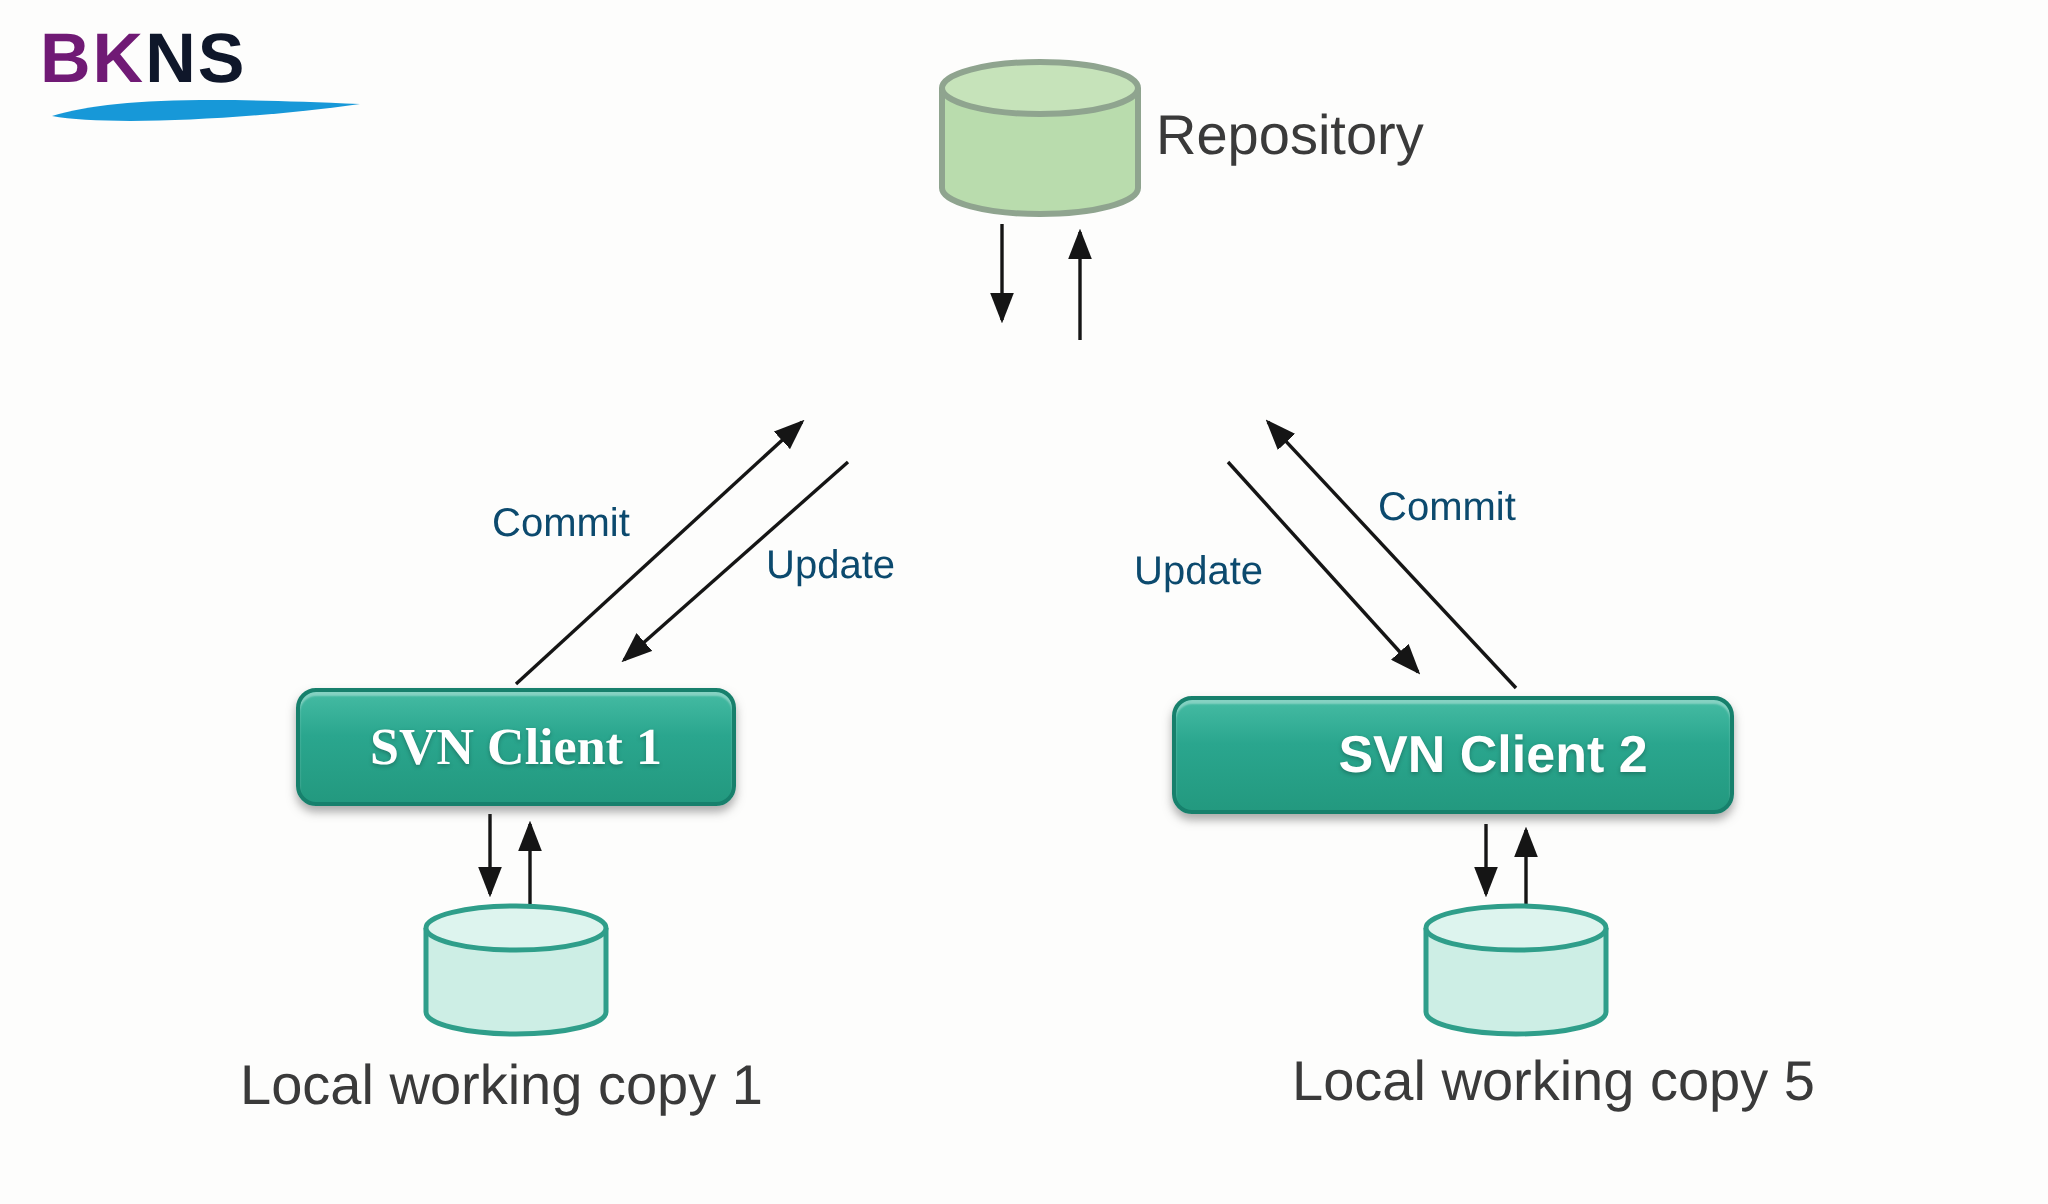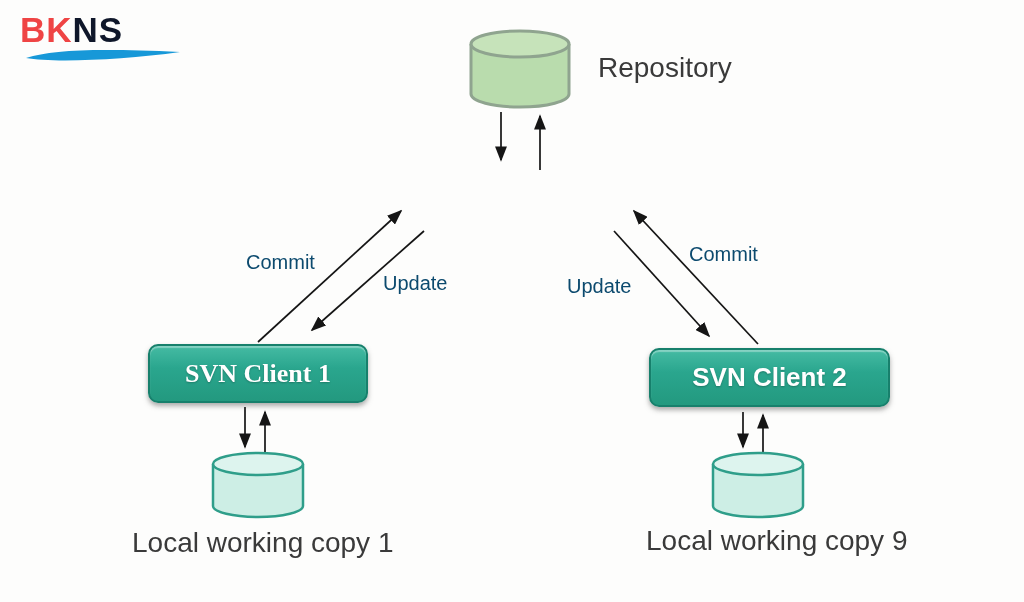--- a/index.html
+++ b/index.html
@@ -6,21 +6,21 @@
   .canvas{
     position:relative;
     width:1024px;height:602px;
     background:#fdfdfc;
     overflow:hidden;
     font-family:"Liberation Sans", sans-serif;
   }
   
   .logo{position:absolute;left:20px;top:12px;width:170px;}
   .logo-text{font-size:35px;font-weight:800;letter-spacing:1px;line-height:1;}
-  .logo-bk{color:#ef4444;}
+  .logo-bk{color:#701a75;}
   .logo-ns{color:#0f172a;}
   .logo-swoosh{display:block;margin-top:1px;margin-left:3px;}
   
   .arrows{position:absolute;left:0;top:0;}
   .arrows line{stroke:#151515;stroke-width:1.7;}
   
   .node-box{
     position:absolute;
     border-radius:10px;
     text-align:center;
@@ -36,36 +36,36 @@
     border:2px solid #90af86;
     box-shadow:0 3px 5px rgba(120,130,120,0.5), inset 0 2px 2px rgba(255,255,255,0.7);
   }
   .client-box{
     height:55px;line-height:55px;font-size:26px;
     background:linear-gradient(#45bba3,#2aa68e 40%,#23997f);
     border:2px solid #17806c;
     box-shadow:0 3px 5px rgba(90,90,90,0.5), inset 0 2px 1px rgba(255,255,255,0.35);
   }
   .client1-box{left:148px;top:344px;width:216px;font-family:Liberation Serif, serif;}
-  .client2-box{left:649px;top:348px;width:237px;}
+  .client2-box{left:586px;top:348px;width:237px;padding-left:40px;}
   
   .cyl{position:absolute;}
   .cyl-repo{left:468px;top:28px;}
   .cyl-wc1{left:210px;top:450px;}
   .cyl-wc2{left:710px;top:450px;}
   
   .diagram-label{
     position:absolute;
     color:#3a3a3a;
     white-space:nowrap;
   }
   .big-label{font-size:28px;}
   .edge-label{font-size:20px;color:#0c4a6e;}
-  .repository-label{left:598px;top:52px;}
-  .wc1-label{left:132px;top:527px;}
+  .repository-label{left:578px;top:52px;}
+  .wc1-label{left:120px;top:527px;}
   .wc2-label{left:646px;top:525px;}
   .commit-left-label{left:246px;top:251px;}
   .update-left-label{left:383px;top:272px;}
   .commit-right-label{left:689px;top:243px;}
   .update-right-label{left:567px;top:275px;}
 </style>
 </head>
 <body>
 
 <div class="canvas">
@@ -113,15 +113,15 @@
   <svg class="cyl cyl-wc1" width="96" height="72" viewBox="0 0 96 72">
     <path d="M3,14 L3,56 A45,11 0 0 0 93,56 L93,14" fill="#cdeee5" stroke="#2f9e8a" stroke-width="2.5"></path>
     <ellipse cx="48" cy="14" rx="45" ry="11" fill="#ddf4ee" stroke="#2f9e8a" stroke-width="2.5"></ellipse>
   </svg>
   <svg class="cyl cyl-wc2" width="96" height="72" viewBox="0 0 96 72">
     <path d="M3,14 L3,56 A45,11 0 0 0 93,56 L93,14" fill="#cdeee5" stroke="#2f9e8a" stroke-width="2.5"></path>
     <ellipse cx="48" cy="14" rx="45" ry="11" fill="#ddf4ee" stroke="#2f9e8a" stroke-width="2.5"></ellipse>
   </svg>
 
   <div class="diagram-label big-label wc1-label">Local working copy 1</div>
-  <div class="diagram-label big-label wc2-label">Local working copy 9</div>
+  <div class="diagram-label big-label wc2-label">Local working copy 5</div>
 
 </div>
 
 </body></html>

